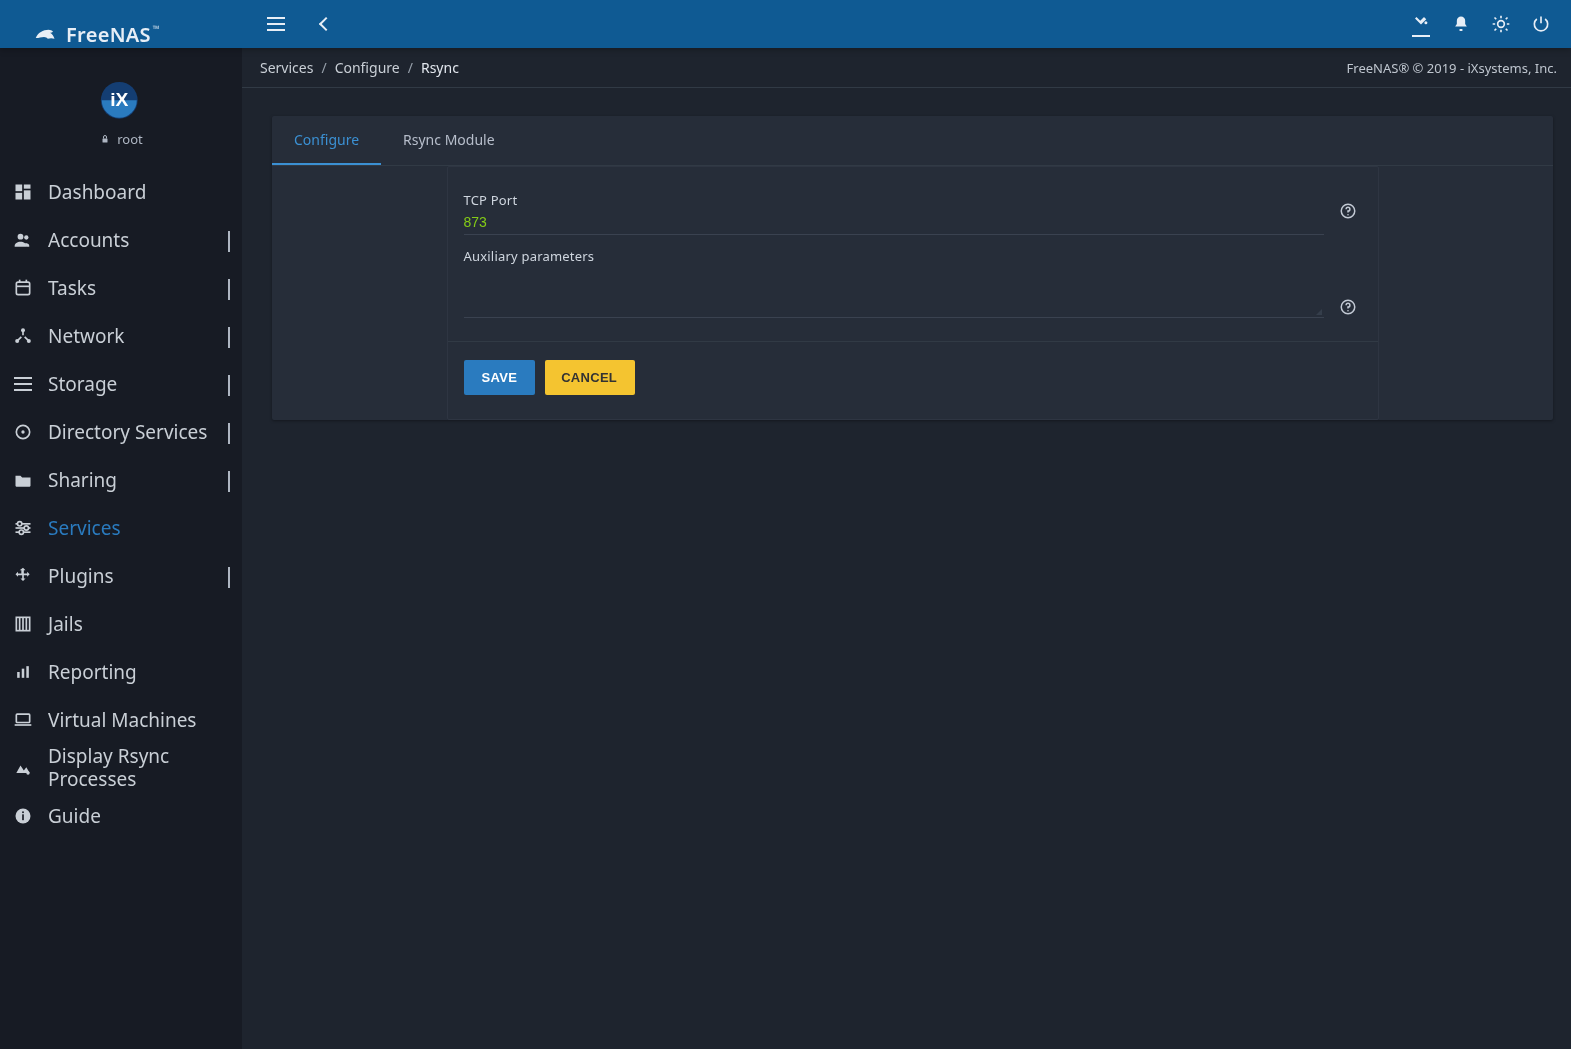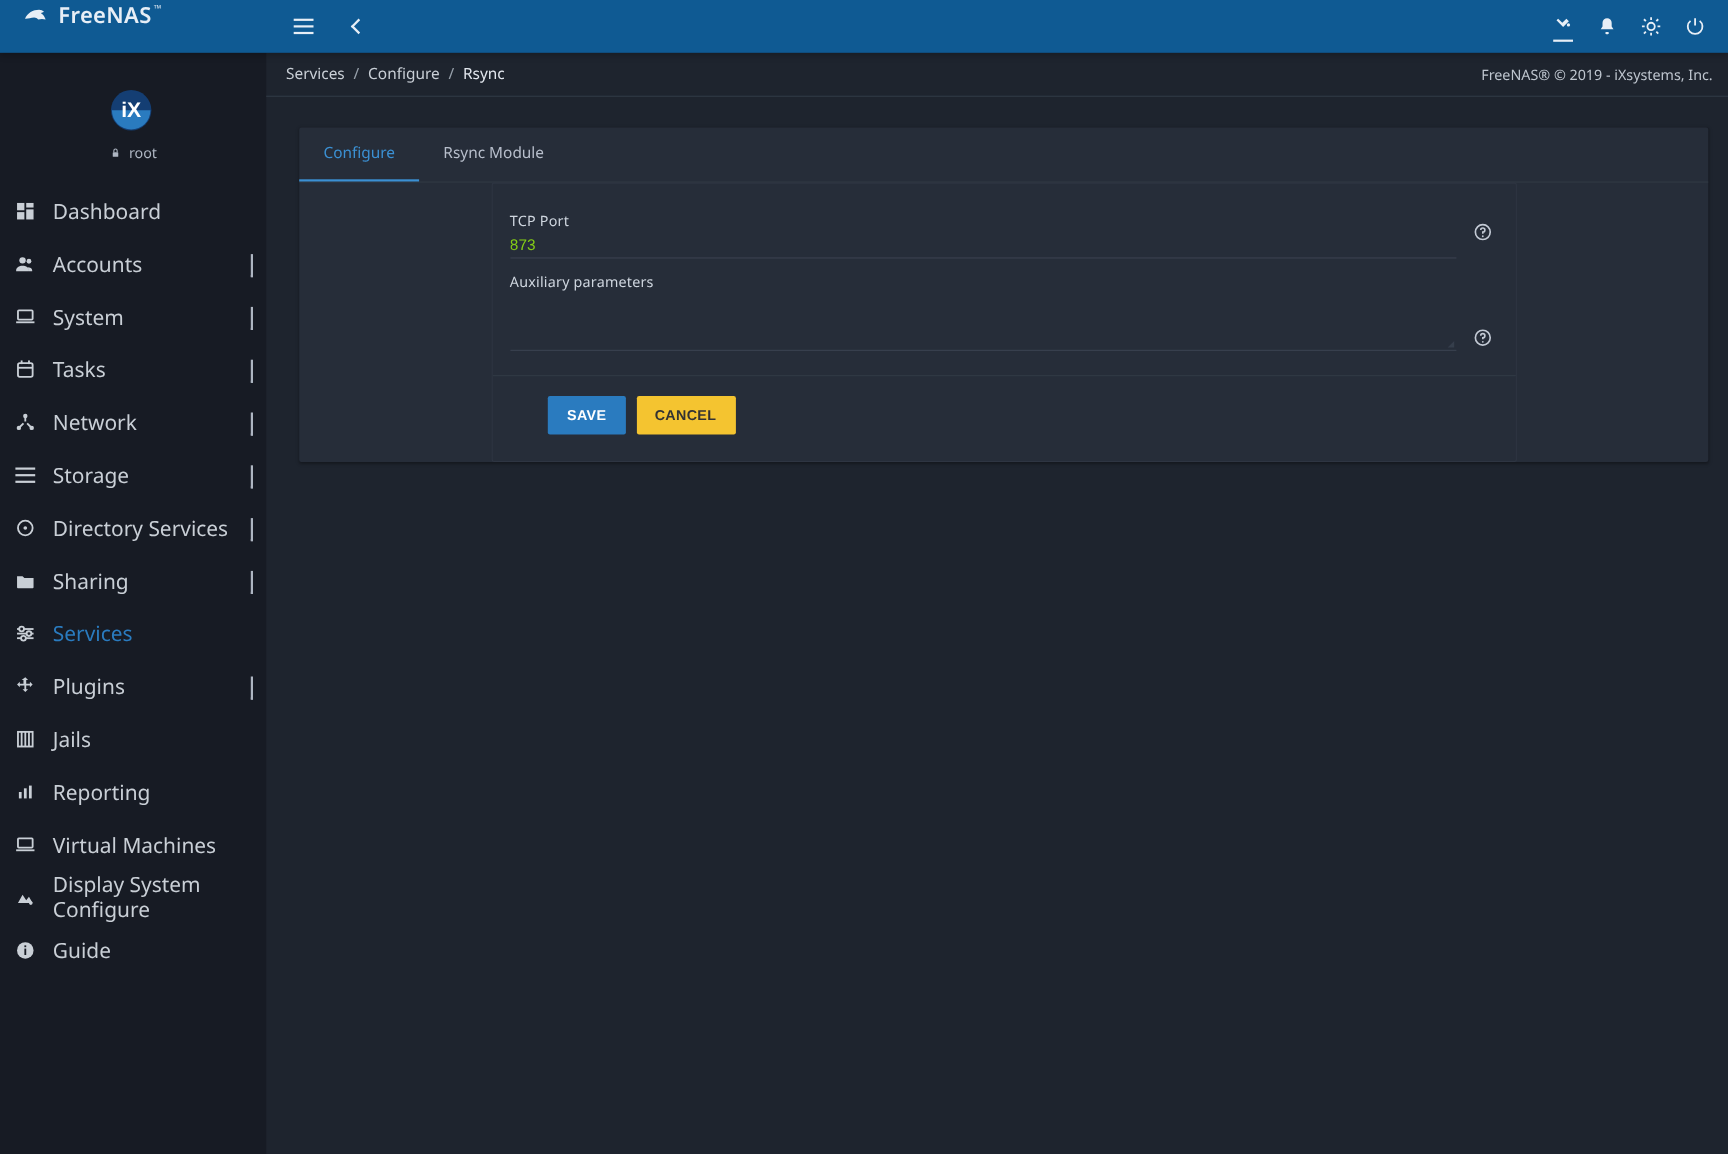--- a/index.html
+++ b/index.html
@@ -33,22 +33,22 @@
     background: var(--topbar-bg);
     color: #e7eef6;
     position: relative;
     z-index: 2;
     box-shadow: 0 2px 6px rgba(0,0,0,0.25);
   }
   .brand-area {
     width: 242px;
     height: 100%;
     display: flex;
-    align-items: flex-start;
-    padding-left: 19px;
+    align-items: flex-end;
+    padding-left: 32px;
   }
   .brand {
     display: flex;
     align-items: center;
     gap: 10px;
     color: #e7eef6;
     font-weight: 600;
     letter-spacing: 0.3px;
   }
   .brand .brand-name { font-size: 20px; display: inline-flex; align-items: center; }
@@ -196,21 +196,21 @@
     border: 1px solid #2e3542;
     border-radius: 2px;
     padding: 12px 16px 24px 16px;
   }
   .form-card .section-divider { height: 1px; background: #313a45; margin: 20px -16px 18px; }
   .buttons { display: flex; gap: 10px; }
   .btn {
     border: none; border-radius: 2px; cursor: pointer; font-weight: 600;
     padding: 10px 18px; letter-spacing: 0.3px; font-size: 13px;
   }
-  .btn.save { background: var(--save-bg); color: #fff; margin-left: 34px; }
+  .btn.save { background: var(--save-bg); color: #fff; }
   .btn.cancel { background: var(--cancel-bg); color: var(--cancel-fg); padding-left: 16px; }
 
   
   .shape-menu, .shape-menu::before, .shape-menu::after {
     position: relative;
   }
   .shape-menu { width: 18px; height: 2px; background: currentColor; }
   .shape-menu::before, .shape-menu::after { content: ""; position: absolute; left: 0; width: 18px; height: 2px; background: currentColor; }
   .shape-menu::before { top: -6px; } .shape-menu::after { top: 6px; }
   .shape-chevron-left { width: 10px; height: 10px; border-left: 2px solid currentColor; border-bottom: 2px solid currentColor; transform: rotate(45deg); }
@@ -399,117 +399,108 @@
             <svg width="20" height="20">
               <use href="#i-accounts"></use>
             </svg>
           </span>
           <span class="nav-label">Accounts</span>
           <span class="chevron"><span class="shape-chevron-down"></span></span>
         </div>
         <div class="nav-item">
           <span class="nav-icon">
             <svg width="20" height="20">
+              <use href="#i-calendar"></use>
+            </svg>
+          </span>
+          <span class="nav-label">Tasks</span>
+          <span class="chevron"><span class="shape-chevron-down"></span></span>
+        </div>
+        <div class="nav-item">
+          <span class="nav-icon">
+            <svg width="20" height="20">
+              <use href="#i-hub"></use>
+            </svg>
+          </span>
+          <span class="nav-label">Network</span>
+          <span class="chevron"><span class="shape-chevron-down"></span></span>
+        </div>
+        <div class="nav-item">
+          <span class="nav-icon">
+            <span class="shape-storage"></span>
+          </span>
+          <span class="nav-label">Storage</span>
+          <span class="chevron"><span class="shape-chevron-down"></span></span>
+        </div>
+        <div class="nav-item">
+          <span class="nav-icon">
+            <svg width="20" height="20">
+              <use href="#i-vinyl"></use>
+            </svg>
+          </span>
+          <span class="nav-label">Directory Services</span>
+          <span class="chevron"><span class="shape-chevron-down"></span></span>
+        </div>
+        <div class="nav-item">
+          <span class="nav-icon">
+            <svg width="20" height="20">
+              <use href="#i-folder-share"></use>
+            </svg>
+          </span>
+          <span class="nav-label">Sharing</span>
+          <span class="chevron"><span class="shape-chevron-down"></span></span>
+        </div>
+        <div class="nav-item active">
+          <span class="nav-icon">
+            <svg width="20" height="20">
+              <use href="#i-tune"></use>
+            </svg>
+          </span>
+          <span class="nav-label">Services</span>
+        </div>
+        <div class="nav-item">
+          <span class="nav-icon">
+            <svg width="20" height="20">
+              <use href="#i-plugin"></use>
+            </svg>
+          </span>
+          <span class="nav-label">Plugins</span>
+          <span class="chevron"><span class="shape-chevron-down"></span></span>
+        </div>
+        <div class="nav-item">
+          <span class="nav-icon">
+            <svg width="20" height="20">
+              <use href="#i-jail"></use>
+            </svg>
+          </span>
+          <span class="nav-label">Jails</span>
+        </div>
+        <div class="nav-item">
+          <span class="nav-icon">
+            <svg width="20" height="20">
+              <use href="#i-bar-chart"></use>
+            </svg>
+          </span>
+          <span class="nav-label">Reporting</span>
+        </div>
+        <div class="nav-item">
+          <span class="nav-icon">
+            <svg width="20" height="20">
               <use href="#i-laptop"></use>
             </svg>
           </span>
-          <span class="nav-label">System</span>
-          <span class="chevron"><span class="shape-chevron-down"></span></span>
-        </div>
-        <div class="nav-item">
-          <span class="nav-icon">
-            <svg width="20" height="20">
-              <use href="#i-calendar"></use>
-            </svg>
-          </span>
-          <span class="nav-label">Tasks</span>
-          <span class="chevron"><span class="shape-chevron-down"></span></span>
-        </div>
-        <div class="nav-item">
-          <span class="nav-icon">
-            <svg width="20" height="20">
-              <use href="#i-hub"></use>
-            </svg>
-          </span>
-          <span class="nav-label">Network</span>
-          <span class="chevron"><span class="shape-chevron-down"></span></span>
-        </div>
-        <div class="nav-item">
-          <span class="nav-icon">
-            <span class="shape-storage"></span>
-          </span>
-          <span class="nav-label">Storage</span>
-          <span class="chevron"><span class="shape-chevron-down"></span></span>
-        </div>
-        <div class="nav-item">
-          <span class="nav-icon">
-            <svg width="20" height="20">
-              <use href="#i-vinyl"></use>
-            </svg>
-          </span>
-          <span class="nav-label">Directory Services</span>
-          <span class="chevron"><span class="shape-chevron-down"></span></span>
-        </div>
-        <div class="nav-item">
-          <span class="nav-icon">
-            <svg width="20" height="20">
-              <use href="#i-folder-share"></use>
-            </svg>
-          </span>
-          <span class="nav-label">Sharing</span>
-          <span class="chevron"><span class="shape-chevron-down"></span></span>
-        </div>
-        <div class="nav-item active">
-          <span class="nav-icon">
-            <svg width="20" height="20">
-              <use href="#i-tune"></use>
-            </svg>
-          </span>
-          <span class="nav-label">Services</span>
-        </div>
-        <div class="nav-item">
-          <span class="nav-icon">
-            <svg width="20" height="20">
-              <use href="#i-plugin"></use>
-            </svg>
-          </span>
-          <span class="nav-label">Plugins</span>
-          <span class="chevron"><span class="shape-chevron-down"></span></span>
-        </div>
-        <div class="nav-item">
-          <span class="nav-icon">
-            <svg width="20" height="20">
-              <use href="#i-jail"></use>
-            </svg>
-          </span>
-          <span class="nav-label">Jails</span>
-        </div>
-        <div class="nav-item">
-          <span class="nav-icon">
-            <svg width="20" height="20">
-              <use href="#i-bar-chart"></use>
-            </svg>
-          </span>
-          <span class="nav-label">Reporting</span>
-        </div>
-        <div class="nav-item">
-          <span class="nav-icon">
-            <svg width="20" height="20">
-              <use href="#i-laptop"></use>
-            </svg>
-          </span>
           <span class="nav-label">Virtual Machines</span>
         </div>
         <div class="nav-item multiline">
           <span class="nav-icon">
             <svg width="20" height="20">
               <use href="#i-processes"></use>
             </svg>
           </span>
-          <span class="nav-label">Display System Configure</span>
+          <span class="nav-label">Display Rsync Processes</span>
         </div>
         <div class="nav-item">
           <span class="nav-icon">
             <svg width="20" height="20">
               <use href="#i-info"></use>
             </svg>
           </span>
           <span class="nav-label">Guide</span>
         </div>
       </nav>

